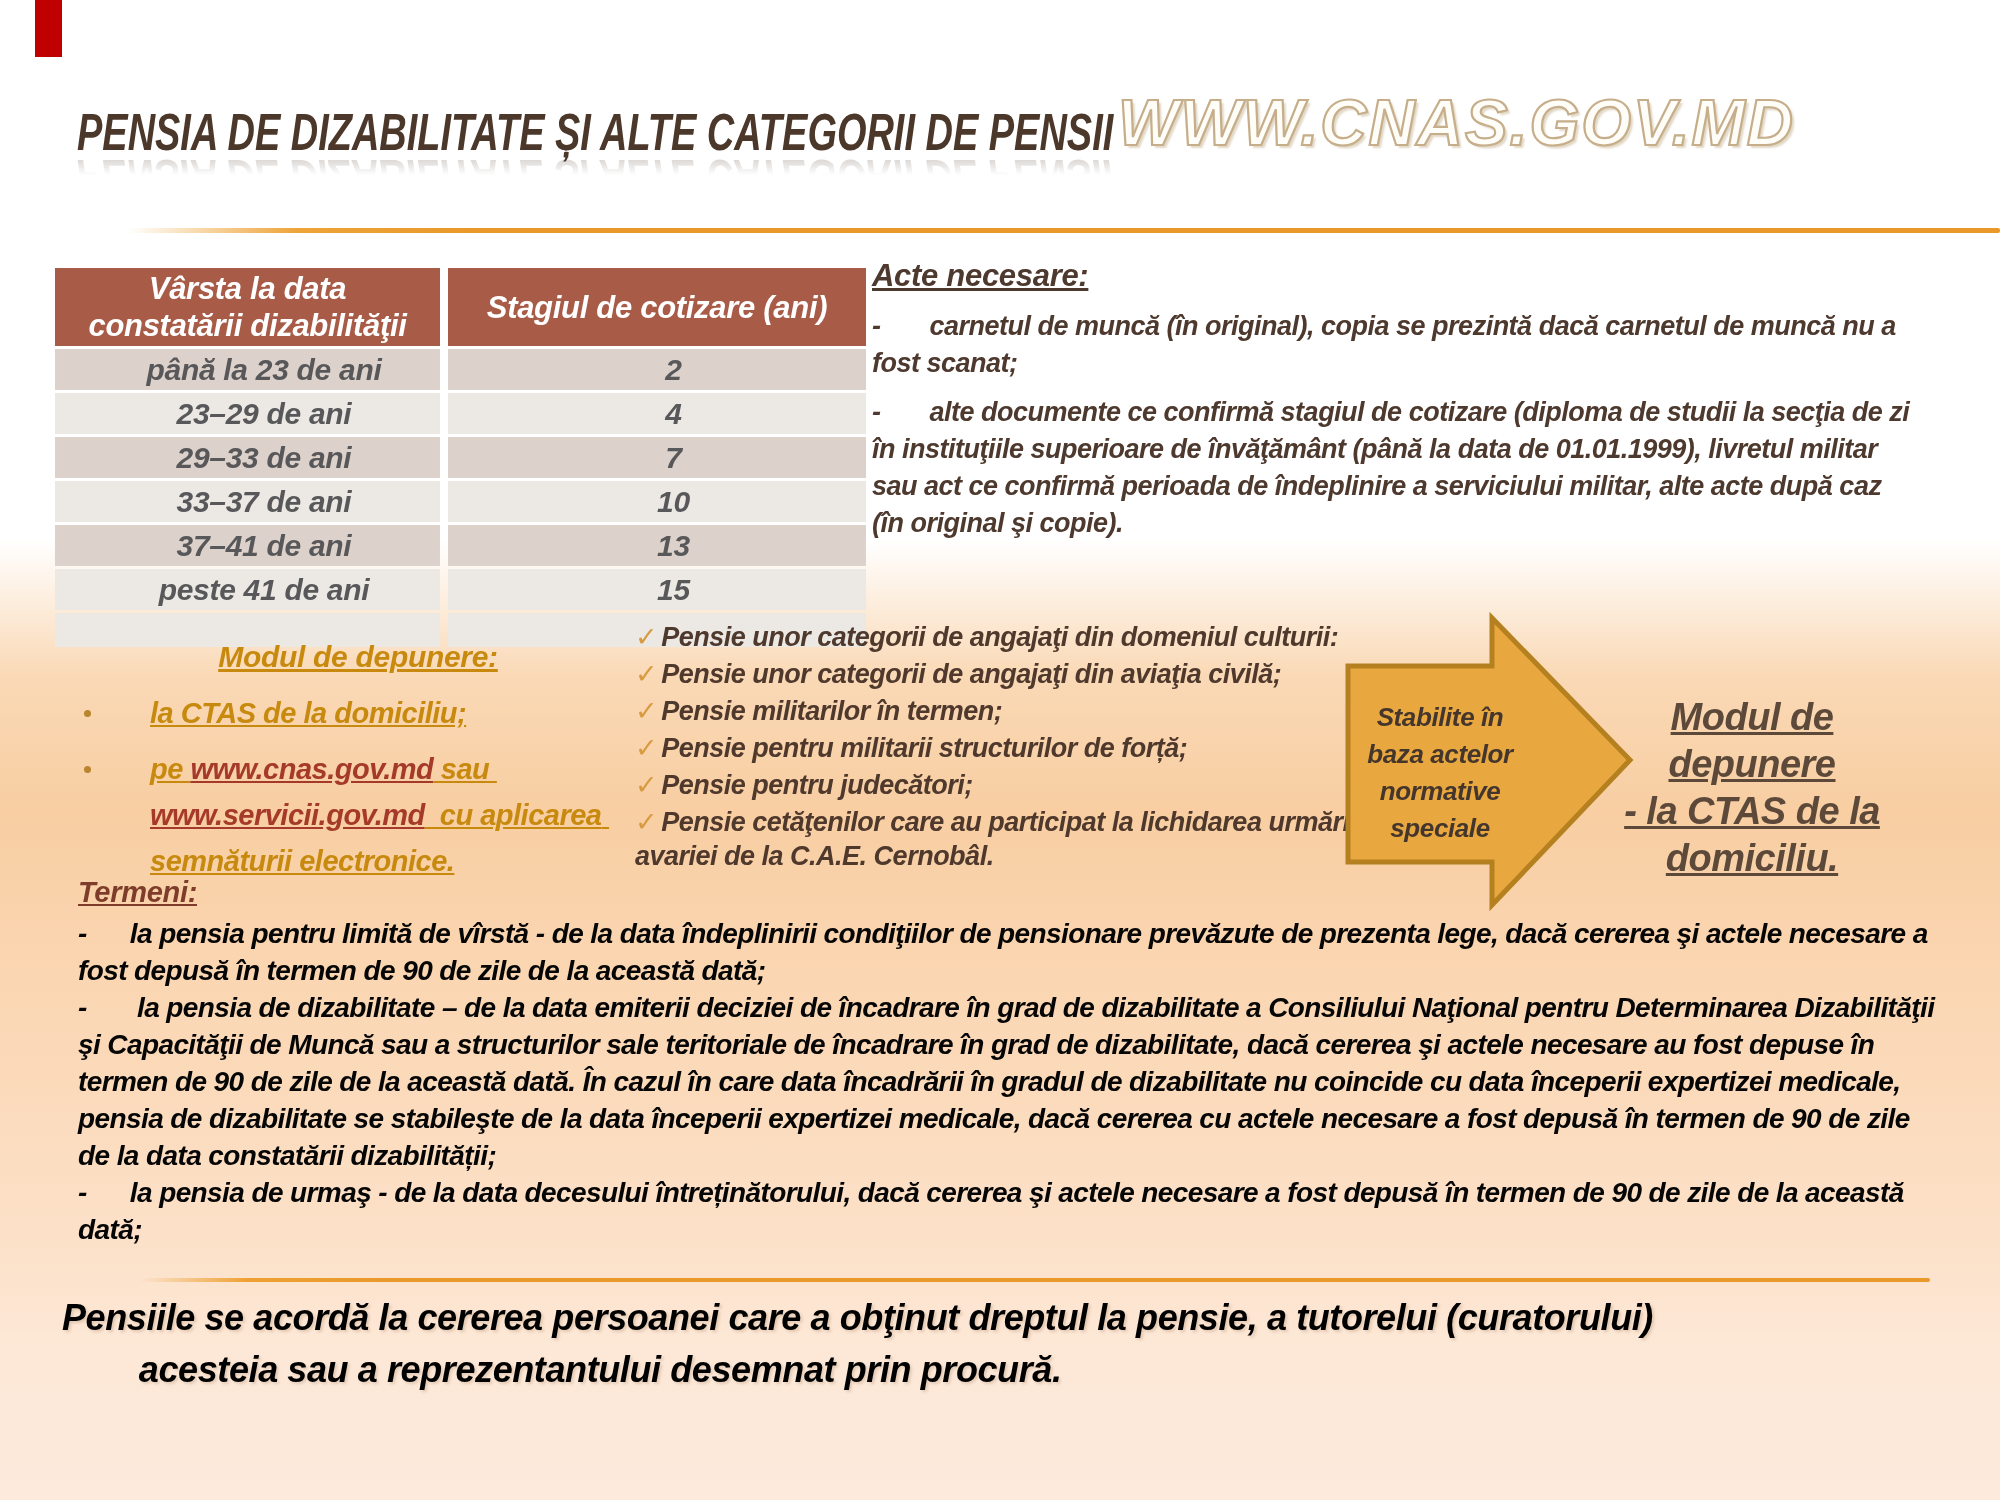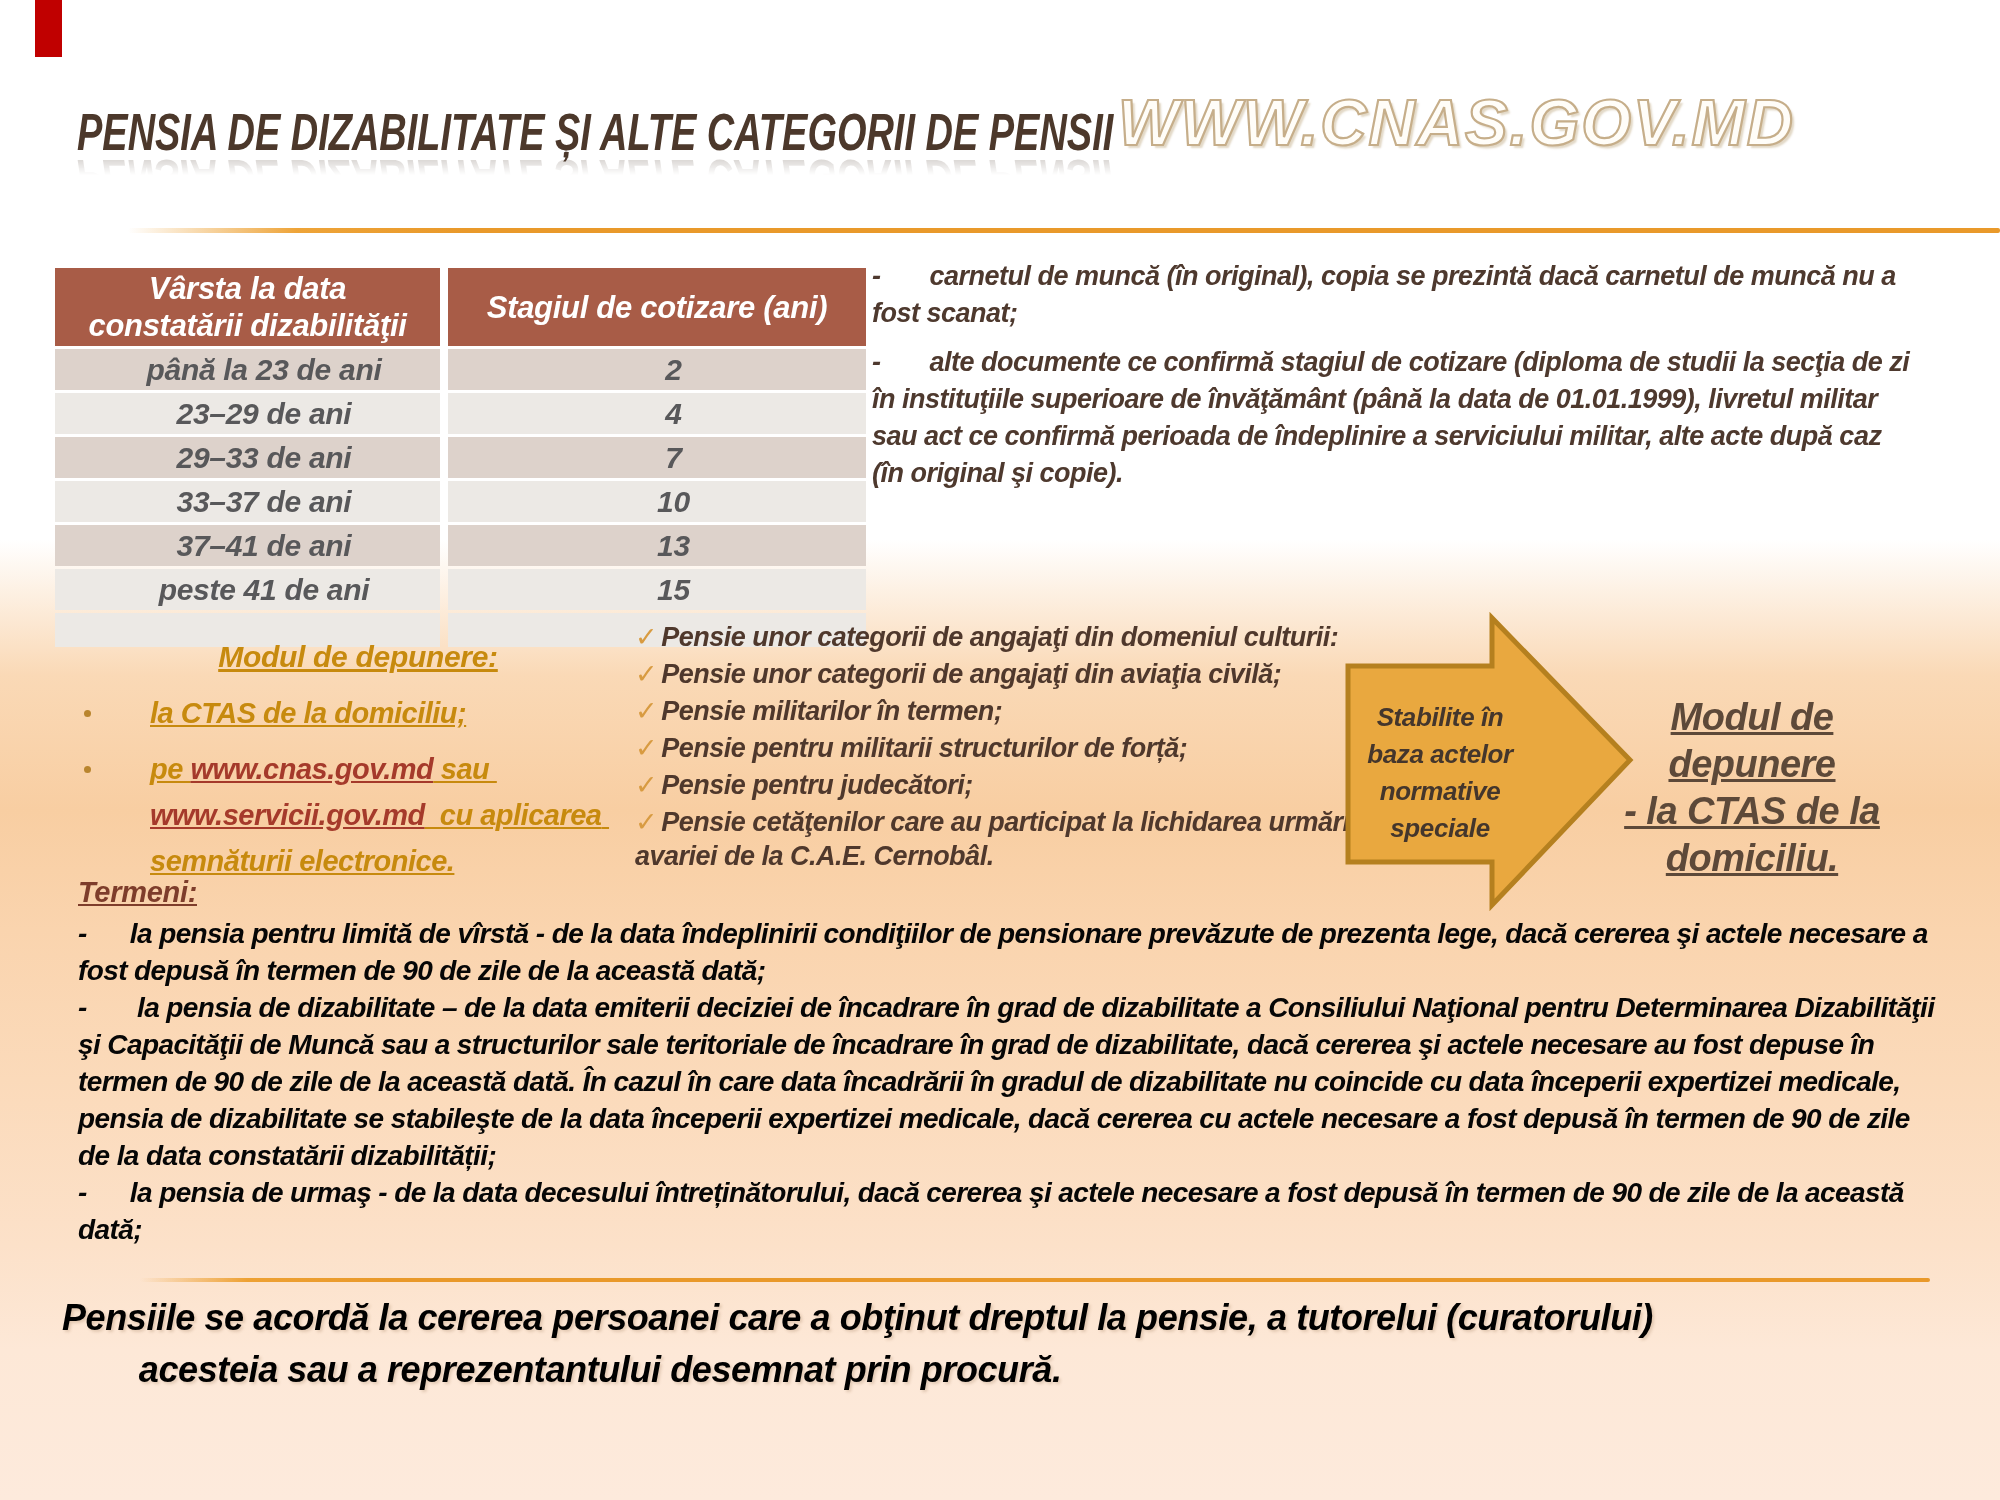--- a/index.html
+++ b/index.html
@@ -162,20 +162,21 @@
     <div class="cell td rA">13</div>
 
     <div class="cell td rB">peste 41 de ani</div>
     <div class="cell td rB">15</div>
 
     <div class="cell empty"></div>
     <div class="cell empty"></div>
   </div>
 
   <div class="acte">
+    <h2>Acte necesare:</h2>
     <p>-       carnetul de muncă (în original), copia se prezintă dacă carnetul de muncă nu a fost scanat;</p>
     <p>-       alte documente ce confirmă stagiul de cotizare (diploma de studii la secţia de zi în instituţiile superioare de învăţământ (până la data de 01.01.1999), livretul militar sau act ce confirmă perioada de îndeplinire a serviciului militar, alte acte după caz (în original şi copie).</p>
   </div>
 
   <div class="dep">
     <h2>Modul de depunere:</h2>
     <div class="dep-item">
       <span class="dep-txt orange">la CTAS de la domiciliu;</span>
     </div>
     <div class="dep-item">

